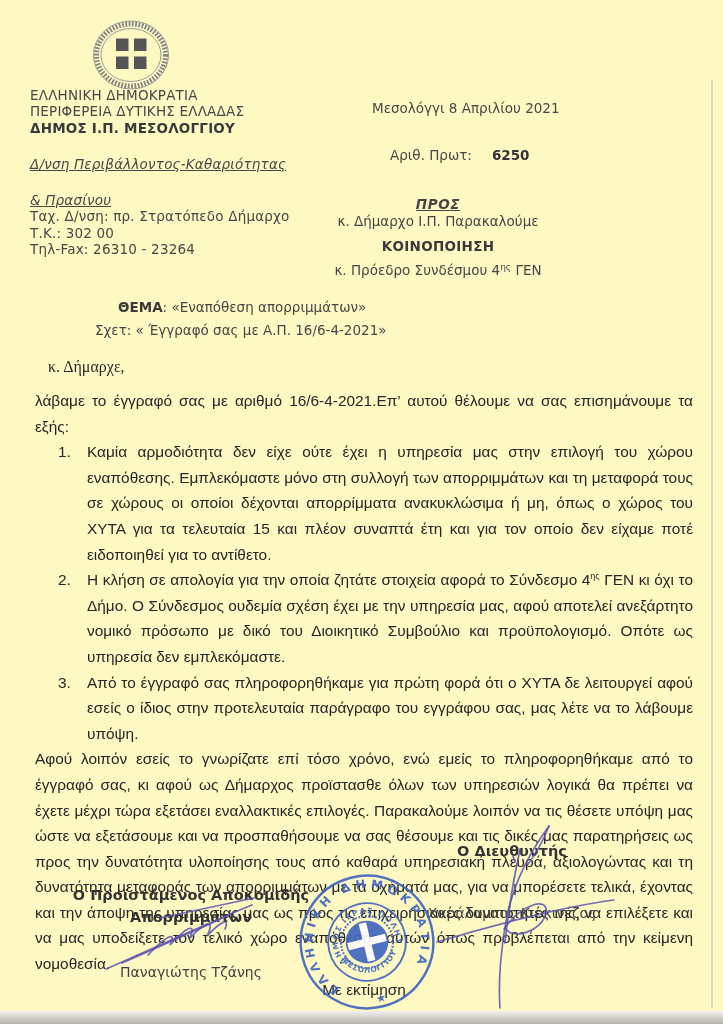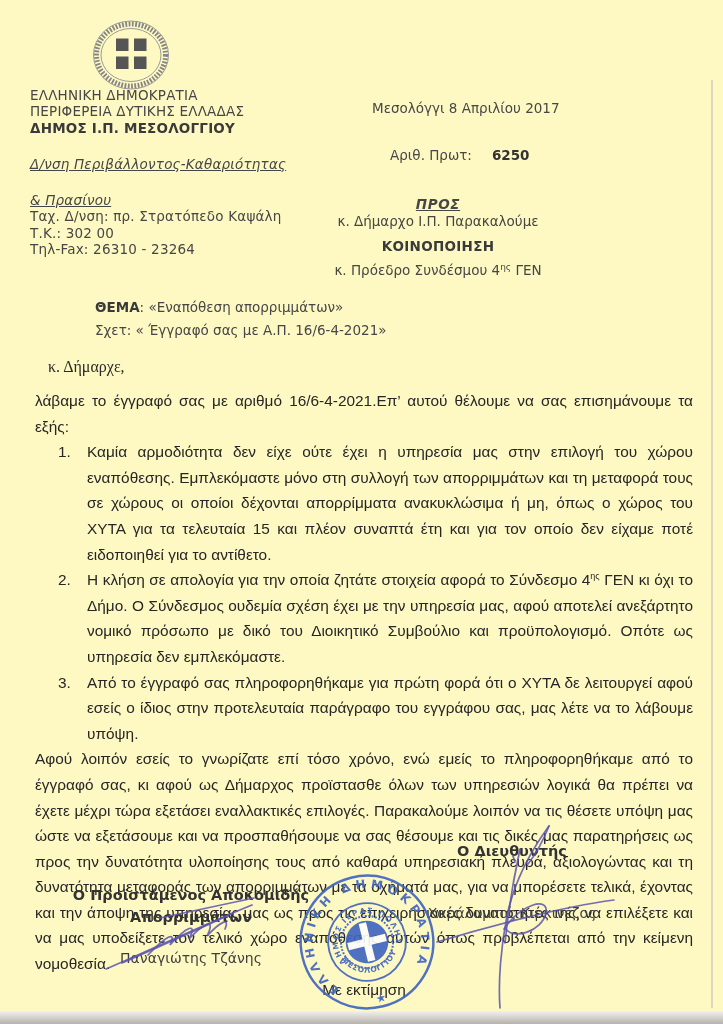--- a/index.html
+++ b/index.html
@@ -17,37 +17,37 @@
   .place-date{position:absolute;left:372px;top:100px;font-size:13.5px;color:#474747;}
   .protocol{position:absolute;left:390px;top:147px;font-size:13.5px;color:#474747;}
   .protocol .num{font-weight:bold;margin-left:20px;color:#333;}
   .recipients{position:absolute;left:330px;top:196px;width:216px;text-align:center;font-size:13.5px;line-height:17px;color:#464646;}
   .recipients .pros{font-weight:bold;font-style:italic;text-decoration:underline;letter-spacing:.6px;}
   .recipients .ccl{font-weight:bold;margin-top:8px;letter-spacing:.3px;color:#3a3a3a;}
   .recipients .cc{margin-top:7px;}
   sup{font-size:9px;line-height:0;}
   
   .subject{position:absolute;left:95px;top:296px;font-size:13.5px;line-height:23px;color:#464646;}
-  .subject b{color:#3a3a3a;}
+  .subject b{color:#3a3a3a;margin-left:23px;}
   
   .salutation{position:absolute;left:48px;top:358px;font-family:"Liberation Serif",serif;font-size:16px;color:#2a2a2a;}
   .flow{position:absolute;left:35px;top:388px;width:658px;
         font-family:Liberation Sans, sans-serif;font-size:15.4px;line-height:25.6px;
         color:#262626;text-align:justify;}
   .flow p{margin:0;}
   .item{display:flex;}
   .item .num{flex:0 0 29px;margin-left:23px;}
   .item .txt{flex:1;}
   .para2{margin-left:52px;}
   .closing{text-align:center;margin-top:1px;}
   
   .sig-left{position:absolute;left:60px;top:884px;width:262px;text-align:center;}
   .sig-right{position:absolute;left:412px;top:840px;width:200px;text-align:center;}
   .sig-title{font-weight:bold;font-size:14.5px;line-height:22px;color:#333;}
-  .sig-left .sig-name{margin-top:22px;font-size:14px;color:#3f3f3f;}
+  .sig-left .sig-name{margin-top:36px;font-size:14px;color:#3f3f3f;}
   .sig-right .sig-name{margin-top:43px;font-size:14px;color:#3f3f3f;}
   .ink{position:absolute;left:0;top:0;width:723px;height:1024px;pointer-events:none;}
   .ink path{fill:none;stroke:var(--signature_ink,#5b54ae);stroke-width:1.7;stroke-linecap:round;opacity:.85;}
   
   .stamp{position:absolute;left:296px;top:871px;width:142px;height:142px;
          transform:rotate(-14deg);opacity:.92;}
   .stamp .ln{fill:none;stroke:var(--stamp_blue,#4166bf);}
   .stamp text{fill:var(--stamp_blue,#4166bf);font-family:"DejaVu Sans",sans-serif;font-weight:bold;}
   
   .scan-line{position:absolute;left:711px;top:80px;width:2px;height:928px;background:#c9c6c2;opacity:.65;}
@@ -68,26 +68,26 @@
     <rect x="24" y="36.5" width="12.5" height="12.5" fill="#555"></rect>
     <rect x="42" y="36.5" width="12.5" height="12.5" fill="#555"></rect>
   </svg>
 
   <div class="letterhead">
     <div>ΕΛΛΗΝΙΚΗ ΔΗΜΟΚΡΑΤΙΑ</div>
     <div>ΠΕΡΙΦΕΡΕΙΑ ΔΥΤΙΚΗΣ ΕΛΛΑΔΑΣ</div>
     <div class="muni">ΔΗΜΟΣ Ι.Π. ΜΕΣΟΛΟΓΓΙΟΥ</div>
     <div class="dept">Δ/νση Περιβάλλοντος-Καθαριότητας</div>
     <div class="dept">&amp; Πρασίνου</div>
-    <div>Ταχ. Δ/νση: πρ. Στρατόπεδο Καψάλη</div>
+    <div>Ταχ. Δ/νση: πρ. Στρατόπεδο Δήμαρχο</div>
     <div>Τ.Κ.: 302 00</div>
     <div>Τηλ-Fax: 26310 - 23264</div>
   </div>
 
-  <div class="place-date">Μεσολόγγι  8 Απριλίου 2017</div>
+  <div class="place-date">Μεσολόγγι  8 Απριλίου 2021</div>
   <div class="protocol">
     <span>Αριθ. Πρωτ:</span><span class="num">6250</span>
   </div>
 
   <div class="recipients">
     <div class="pros">ΠΡΟΣ</div>
     <div>κ. Δήμαρχο Ι.Π. Παρακαλούμε</div>
     <div class="ccl">ΚΟΙΝΟΠΟΙΗΣΗ</div>
     <div class="cc">κ. Πρόεδρο Συνδέσμου 4<sup>ης</sup> ΓΕΝ</div>
   </div>

